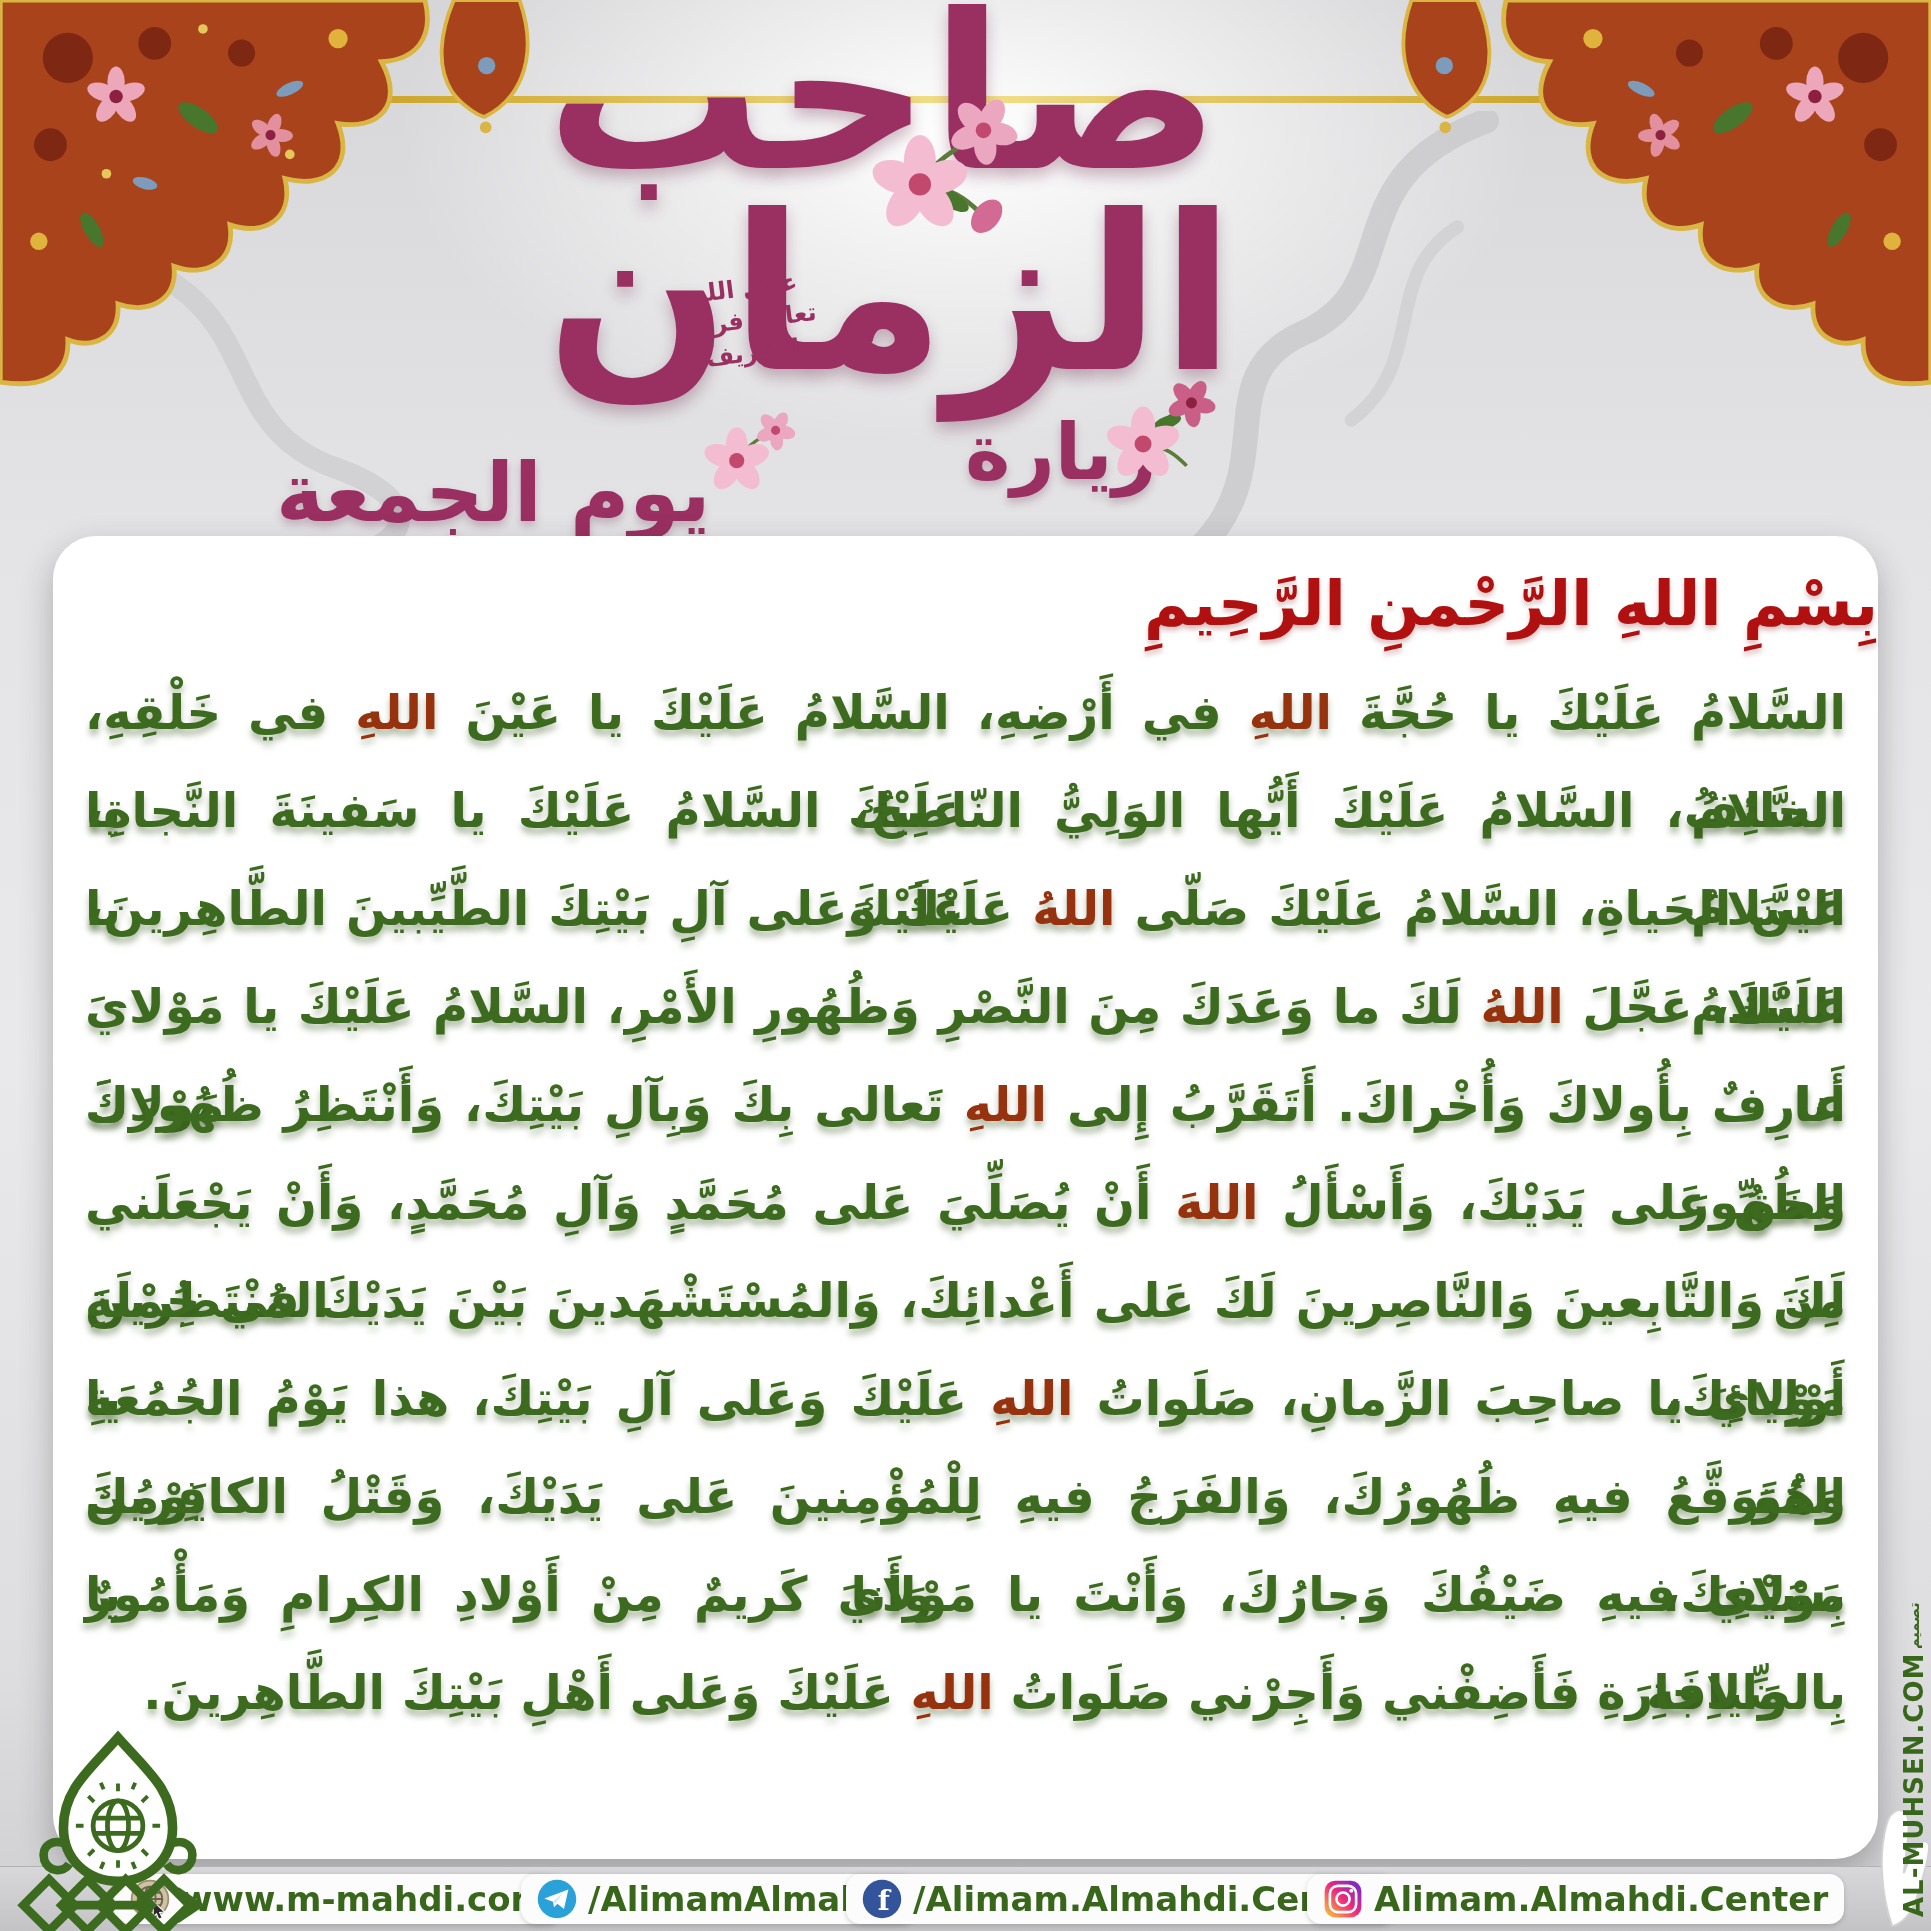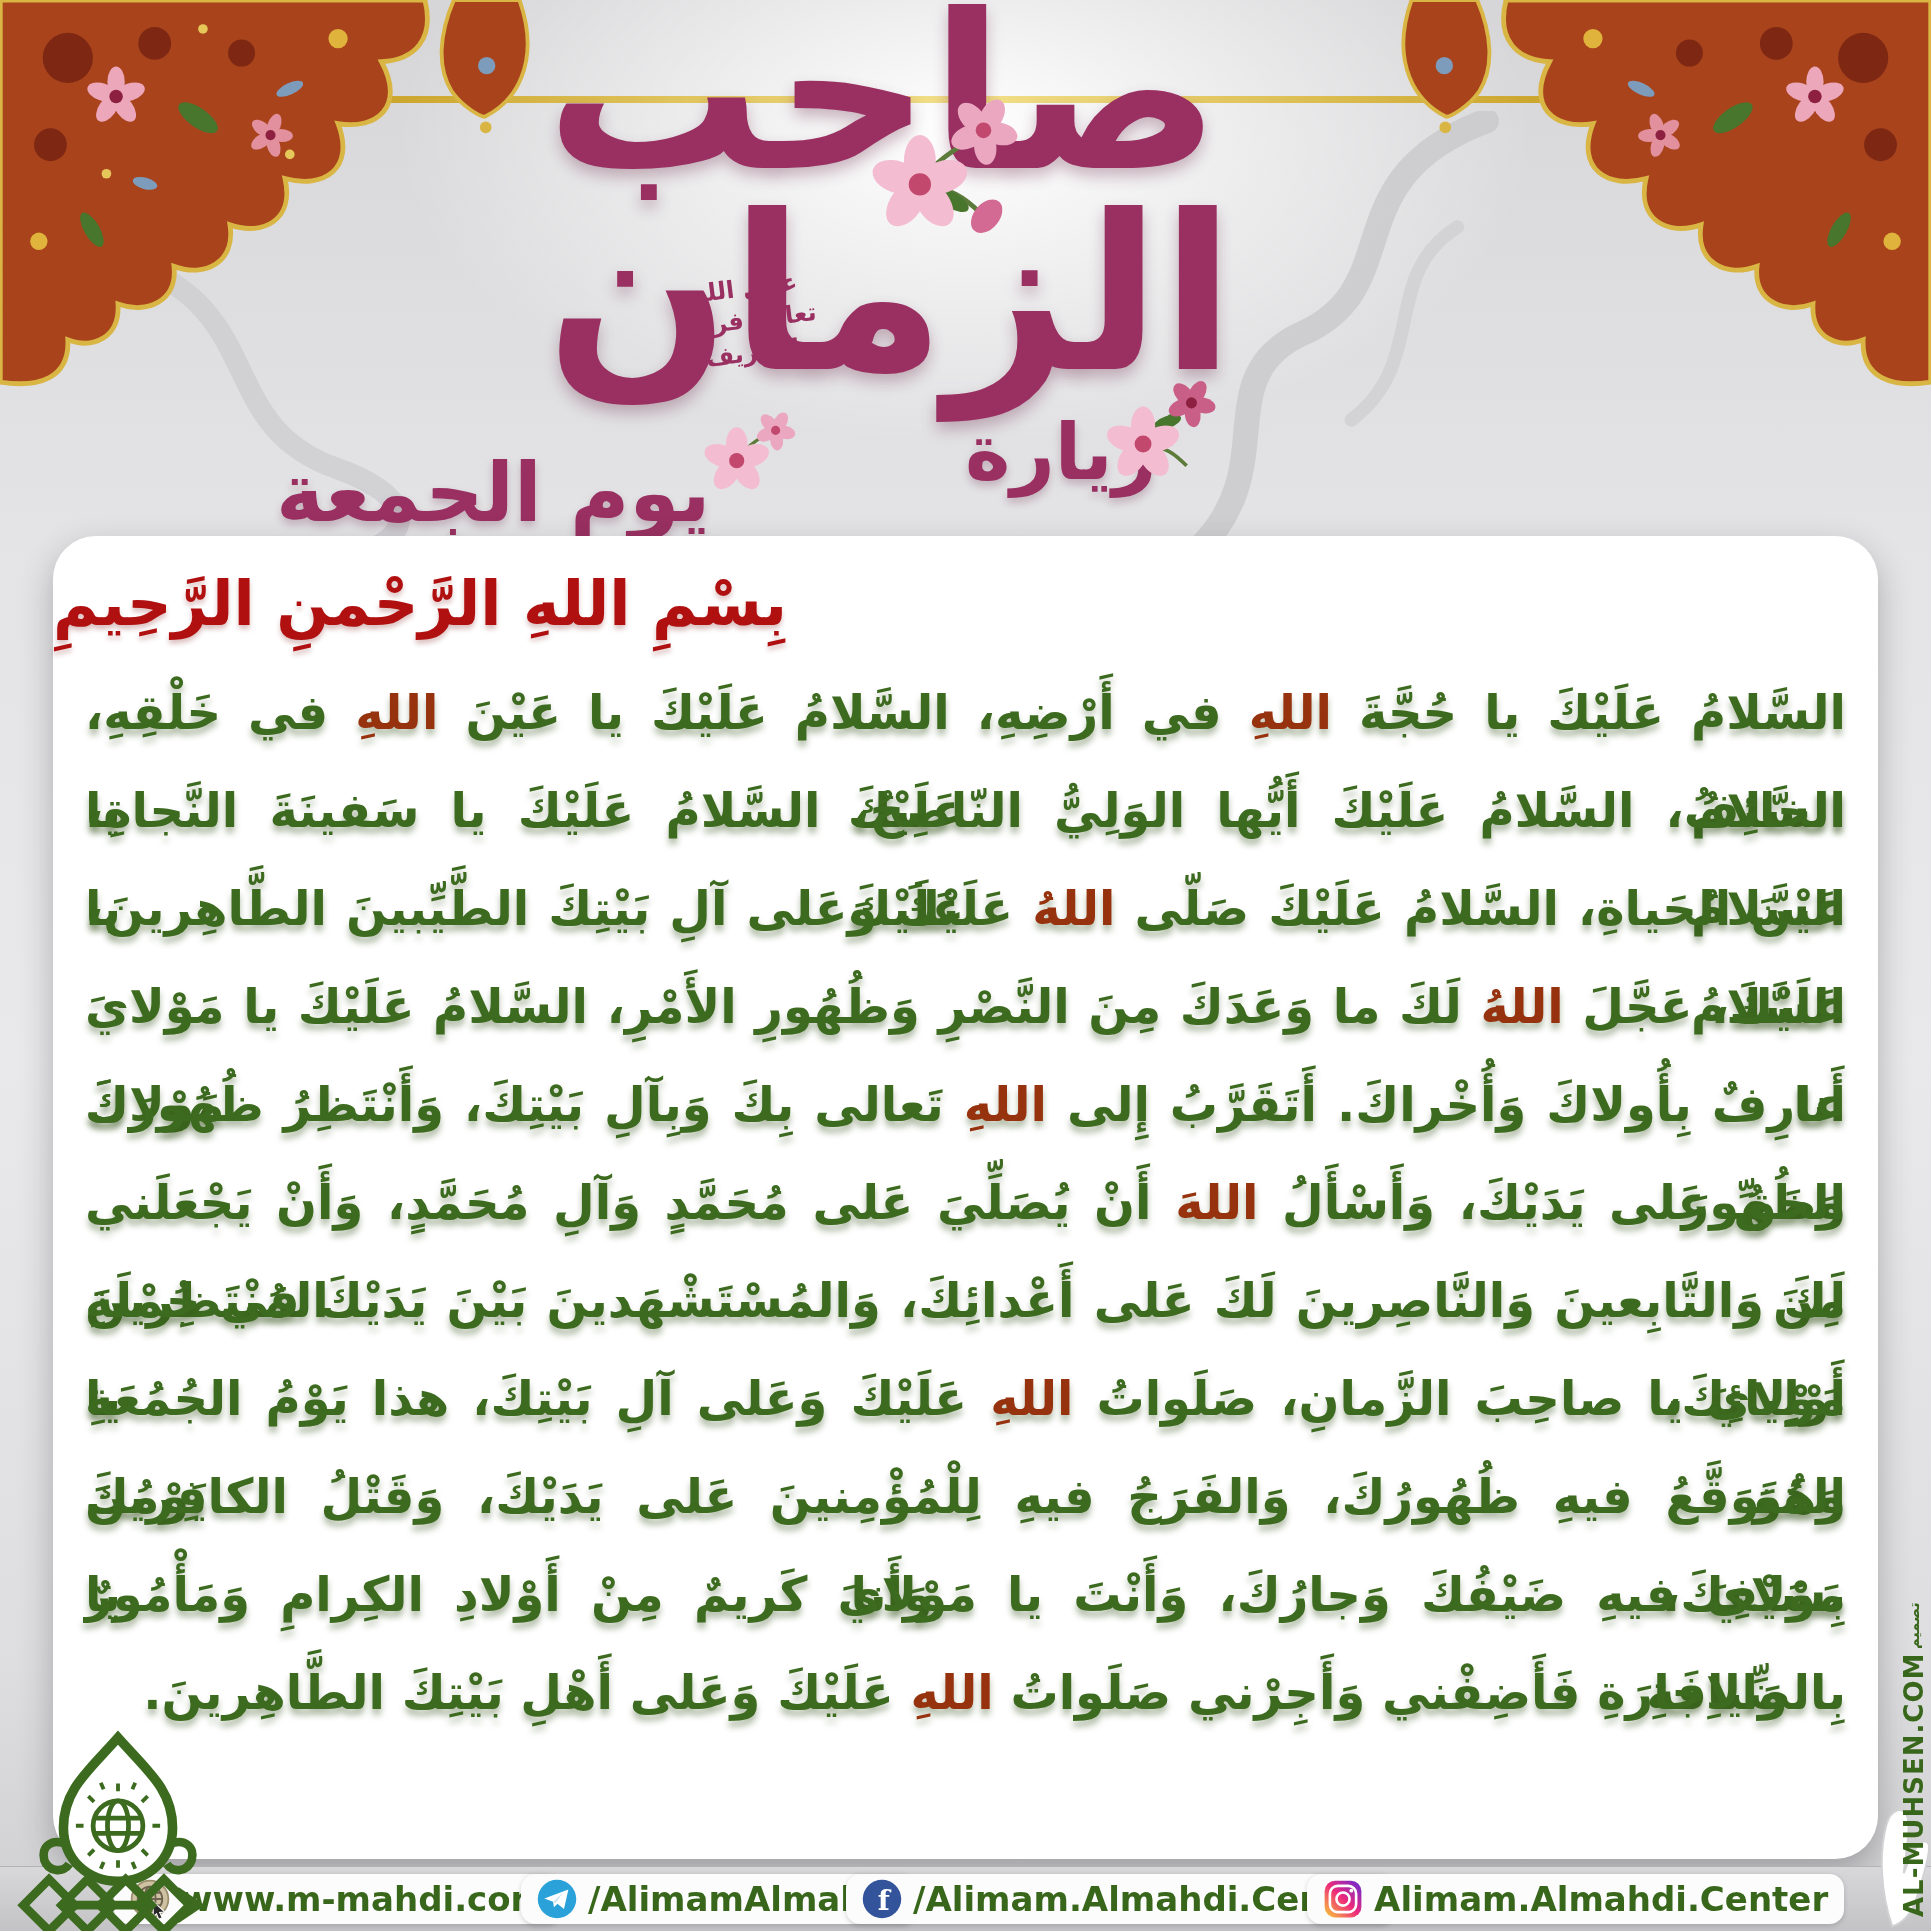--- a/index.html
+++ b/index.html
@@ -24,21 +24,21 @@
   .honorific{position:absolute;left:674px;top:272px;width:150px;text-align:center;
     font-size:24px;line-height:1.35;font-weight:bold;color:var(--magenta,#993061);transform:rotate(-7deg);}
   .ziyarah{position:absolute;left:949px;top:408px;font-size:77px;font-weight:bold;
     color:var(--magenta,#993061);text-shadow:0 4.8px 8.7px rgba(100,25,60,.25);margin-left:16px;}
   .day-label{position:absolute;left:276px;top:402px;font-size:81px;font-weight:bold;
     color:var(--magenta,#993061);text-shadow:0 4.8px 8.7px rgba(100,25,60,.25);margin-top:44px;}
   .flowers{position:absolute;}
   
   .card{position:absolute;left:53px;top:536px;width:1825px;height:1323px;background:#ffffff;
     border-radius:43px;box-shadow:0 13.5px 33px rgba(40,40,45,.30);}
-  .bismillah{margin:15.4px auto 0;text-align:left;font-size:62px;font-weight:bold;direction:rtl;
+  .bismillah{margin:15.4px auto 0;text-align:right;font-size:62px;font-weight:bold;direction:rtl;
     color:var(--bismillah_red,#b01110);text-shadow:0 3.9px 4.8px rgba(120,10,10,.25);height:112px;line-height:106px;}
   .prayer{padding:0 32px;direction:rtl;}
   .prayer-line{height:98px;line-height:98px;font-size:48px;font-weight:bold;white-space:normal;
     text-align:justify;text-align-last:justify;color:var(--green,#3c6a1e);
     text-shadow:0 5.8px 6.8px rgba(55,85,30,.38);}
   .prayer-line.last{text-align:center;text-align-last:center;}
   .seg-red{color:var(--red,#97320f);}
   
   .footer{position:absolute;left:0;bottom:0;width:1931px;height:64px;
     background:linear-gradient(180deg,#d8d8da,#c3c3c5);border-top:1px solid #b2b2b4;}

